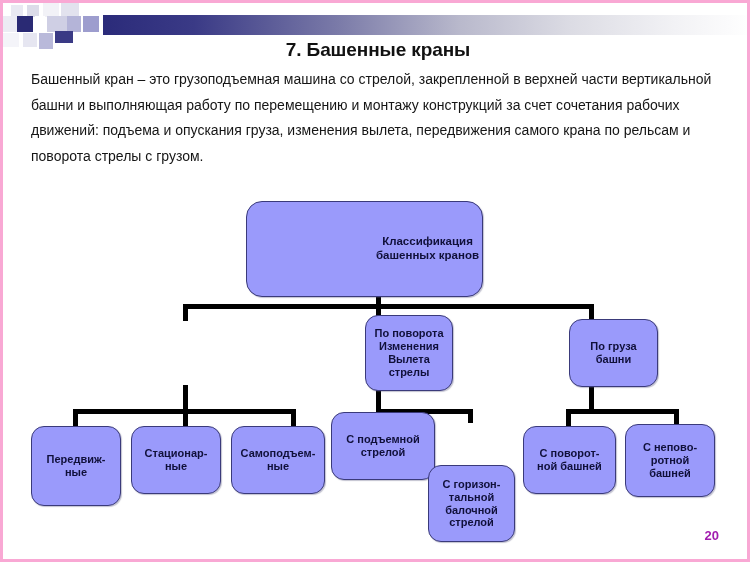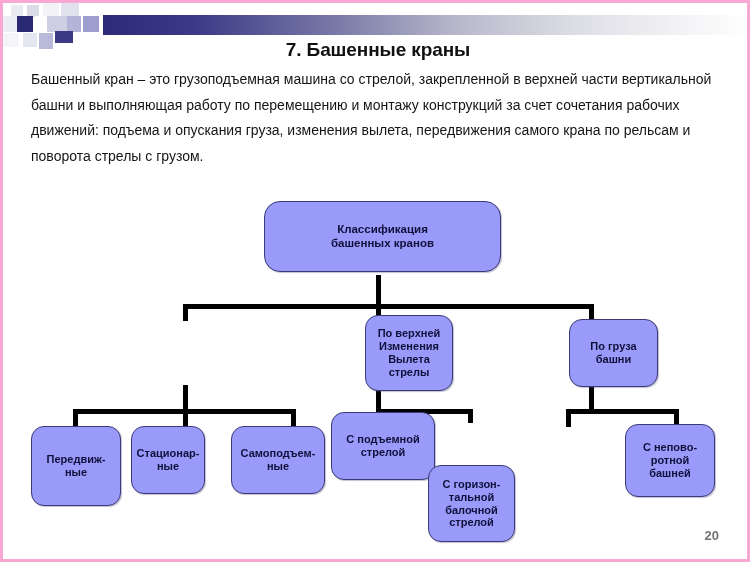--- a/index.html
+++ b/index.html
@@ -100,21 +100,21 @@
     background: #000000;
     z-index: 1;
   }
 
   .page-num {
     position: absolute;
     right: 28px;
     bottom: 16px;
     font-size: 13px;
     font-weight: bold;
-    color: #737373;
+    color: #a21caf;
   }
 </style>
 </head>
 <body>
 
 <div class="slide">
 
   <div class="deco">
     <div class="px" style="left:8px;  top:2px;  width:12px; height:12px; background:#e9e9f2;"></div>
     <div class="px" style="left:24px; top:2px;  width:12px; height:12px; background:#dcdce9;"></div>
@@ -156,52 +156,52 @@
     <div class="conn" style="left:373px; top:196px; width:5px; height:23px;"></div>
     <div class="conn" style="left:373px; top:216px; width:97px; height:5px;"></div>
     <div class="conn" style="left:373px; top:216px; width:5px; height:18px;"></div>
     <div class="conn" style="left:465px; top:216px; width:5px; height:14px;"></div>
 
     <div class="conn" style="left:586px; top:192px; width:5px; height:27px;"></div>
     <div class="conn" style="left:563px; top:216px; width:113px; height:5px;"></div>
     <div class="conn" style="left:563px; top:216px; width:5px; height:18px;"></div>
     <div class="conn" style="left:671px; top:216px; width:5px; height:16px;"></div>
 
-    <div class="node node-root" style="left:261px; top:8px; width:237px; height:71px;">
+    <div class="node node-root" style="left:243px; top:8px; width:237px; height:96px;justify-content:flex-end;">
       <div class="txt">
         <div>Классификация</div>
         <div>башенных кранов</div>
       </div>
     </div>
 
 
     <div class="node node-mid" style="left:362px; top:122px; width:88px; height:76px;">
       <div class="txt">
-        <div>По верхней</div>
+        <div>По поворота</div>
         <div>Изменения</div>
         <div>Вылета</div>
         <div>стрелы</div>
       </div>
     </div>
 
     <div class="node node-mid" style="left:566px; top:126px; width:89px; height:68px;">
       <div class="txt">
         <div>По груза</div>
         <div>башни</div>
       </div>
     </div>
 
     <div class="node node-leaf" style="left:28px; top:233px; width:90px; height:80px;">
       <div class="txt">
         <div>Передвиж-</div>
         <div>ные</div>
       </div>
     </div>
 
-    <div class="node node-leaf" style="left:128px; top:233px; width:74px; height:68px;">
+    <div class="node node-leaf" style="left:128px; top:233px; width:90px; height:68px;">
       <div class="txt">
         <div>Стационар-</div>
         <div>ные</div>
       </div>
     </div>
 
     <div class="node node-leaf" style="left:228px; top:233px; width:94px; height:68px;">
       <div class="txt">
         <div>Самоподъем-</div>
         <div>ные</div>
@@ -217,20 +217,26 @@
 
     <div class="node node-leaf" style="left:425px; top:229px; width:87px; height:77px;margin-top:43px;">
       <div class="txt">
         <div>С горизон-</div>
         <div>тальной</div>
         <div>балочной</div>
         <div>стрелой</div>
       </div>
     </div>
 
+    <div class="node node-leaf" style="left:520px; top:233px; width:93px; height:68px;">
+      <div class="txt">
+        <div>С поворот-</div>
+        <div>ной башней</div>
+      </div>
+    </div>
 
     <div class="node node-leaf" style="left:622px; top:231px; width:90px; height:73px;">
       <div class="txt">
         <div>С непово-</div>
         <div>ротной</div>
         <div>башней</div>
       </div>
     </div>
 
   </div>

